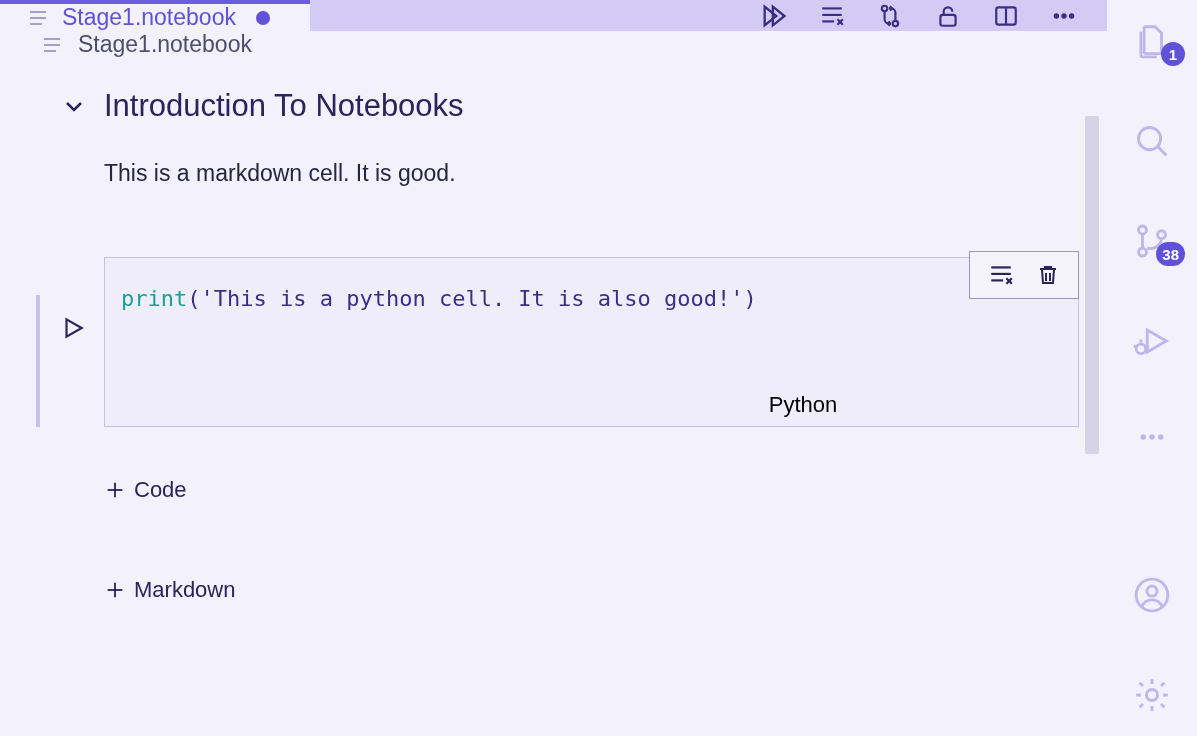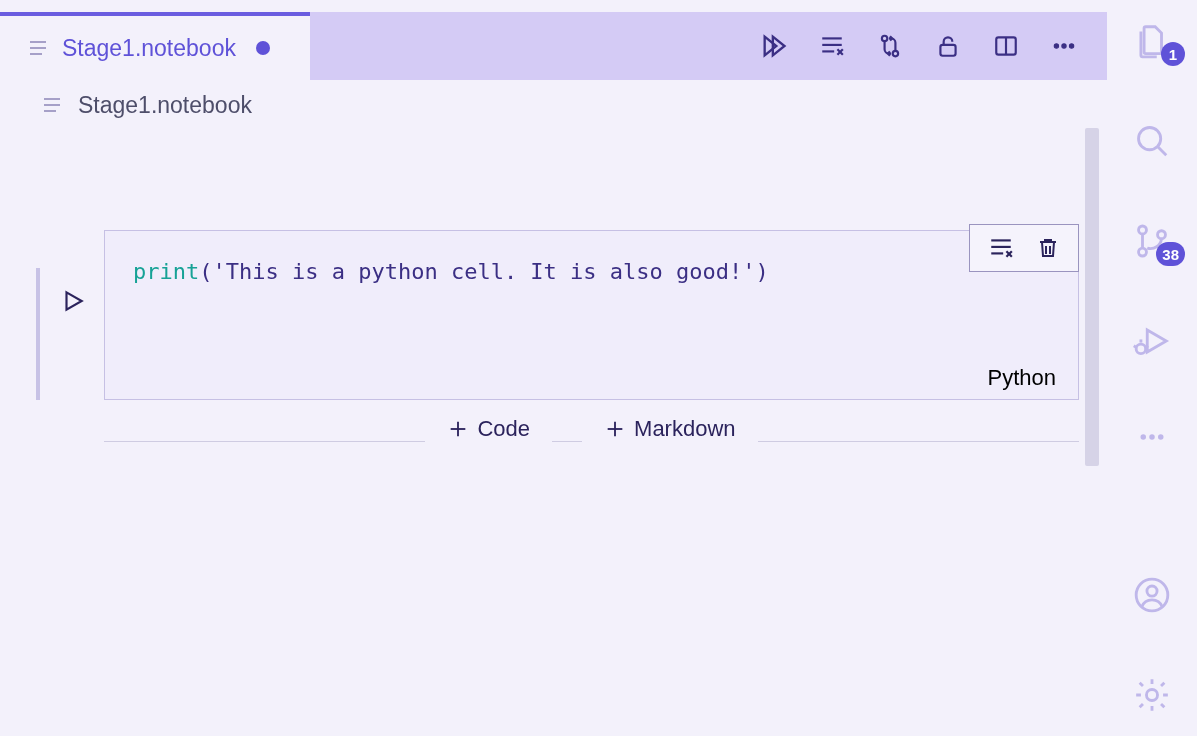--- a/index.html
+++ b/index.html
@@ -7,21 +7,21 @@
     font-family: -apple-system, BlinkMacSystemFont, "Segoe UI", Helvetica, Arial, sans-serif;
     background: #f3f1fb;
     width: 1197px;
     height: 736px;
     overflow: hidden;
     position: relative;
   }
   .main-area {
     position: absolute;
     left: 0;
-    top: 12px;
+    top: 0;
     width: 1107px;
     height: 596px;
     display: flex;
     flex-direction: column;
   }
   
   .tab-bar {
     height: 68px;
     display: flex;
     align-items: stretch;
@@ -139,47 +139,48 @@
     background: #f5f3fc;
     border: 1.5px solid #9a94bf;
     padding: 10px 18px;
     z-index: 2;
   }
   .cell-toolbar .ico { color: #2b235c; display:flex; }
   .code-box {
     border: 1.5px solid #c6c0e4;
     background: #f0edfb;
     min-height: 170px;
-    padding: 28px 22px 8px 28px;
+    padding: 28px 22px 8px 16px;
     font-family: "SF Mono", Menlo, Consolas, monospace;
     font-size: 22px;
     position: relative;
     display: flex;
-    flex-direction: column;
+    flex-direction: row;
     gap: 12px;
   }
   .code-line { white-space: pre; }
   .tok-fn   { color: #17a296; }
   .tok-str  { color: #3b2f84; }
   .tok-punc { color: #3b2f84; }
   .lang-lbl {
     align-self: flex-end;
     margin-top: auto;
     font-family: -apple-system, sans-serif;
     font-size: 22px;
     color: #000000;
   }
   
   .addrow {
     display: flex;
-    align-items: flex-end;
+    align-items: flex-start;
     gap: 22px;
-    margin-top: 16px;
+    margin-top: 28px;
     margin-left: 76px;
     max-width: 986px;
+    flex-direction: column;
   }
   .addrow .line { flex: 1; height: 1px; background: #cfcce2; }
   .addrow .line.short { flex: 0 0 30px; }
   .add-btn {
     display: flex;
     align-items: center;
     gap: 8px;
     font-size: 22px;
     color: #2b235c;
   }
@@ -295,20 +296,31 @@
         <line x1="2" y1="4" x2="18" y2="4"></line>
           <line x1="2" y1="10" x2="18" y2="10"></line>
           <line x1="2" y1="16" x2="14" y2="16"></line>
       </svg>
     </span>
     <span>Stage1.notebook</span>
   </div>
 
   <div class="content">
 
+    <div class="md-block">
+      <div class="md-heading-row">
+        <span class="chevron">
+          <svg width="24" height="24" viewBox="0 0 24 24" fill="none" stroke="currentColor" stroke-width="2.5">
+            <path d="M5 9 L12 16 L19 9"></path>
+          </svg>
+        </span>
+        <span class="md-heading">Introduction To Notebooks</span>
+      </div>
+      <div class="md-text">This is a markdown cell. It is good.</div>
+    </div>
 
     <div class="code-cell-wrap">
       <div class="cell-indicator"></div>
       <span class="run-btn">
         <svg width="26" height="26" viewBox="0 0 24 24" fill="none" stroke="currentColor" stroke-width="2">
           <path d="M6 4 L20 12 L6 20 Z"></path>
         </svg>
       </span>
       <div class="cell-toolbar">
         <span class="ico">

